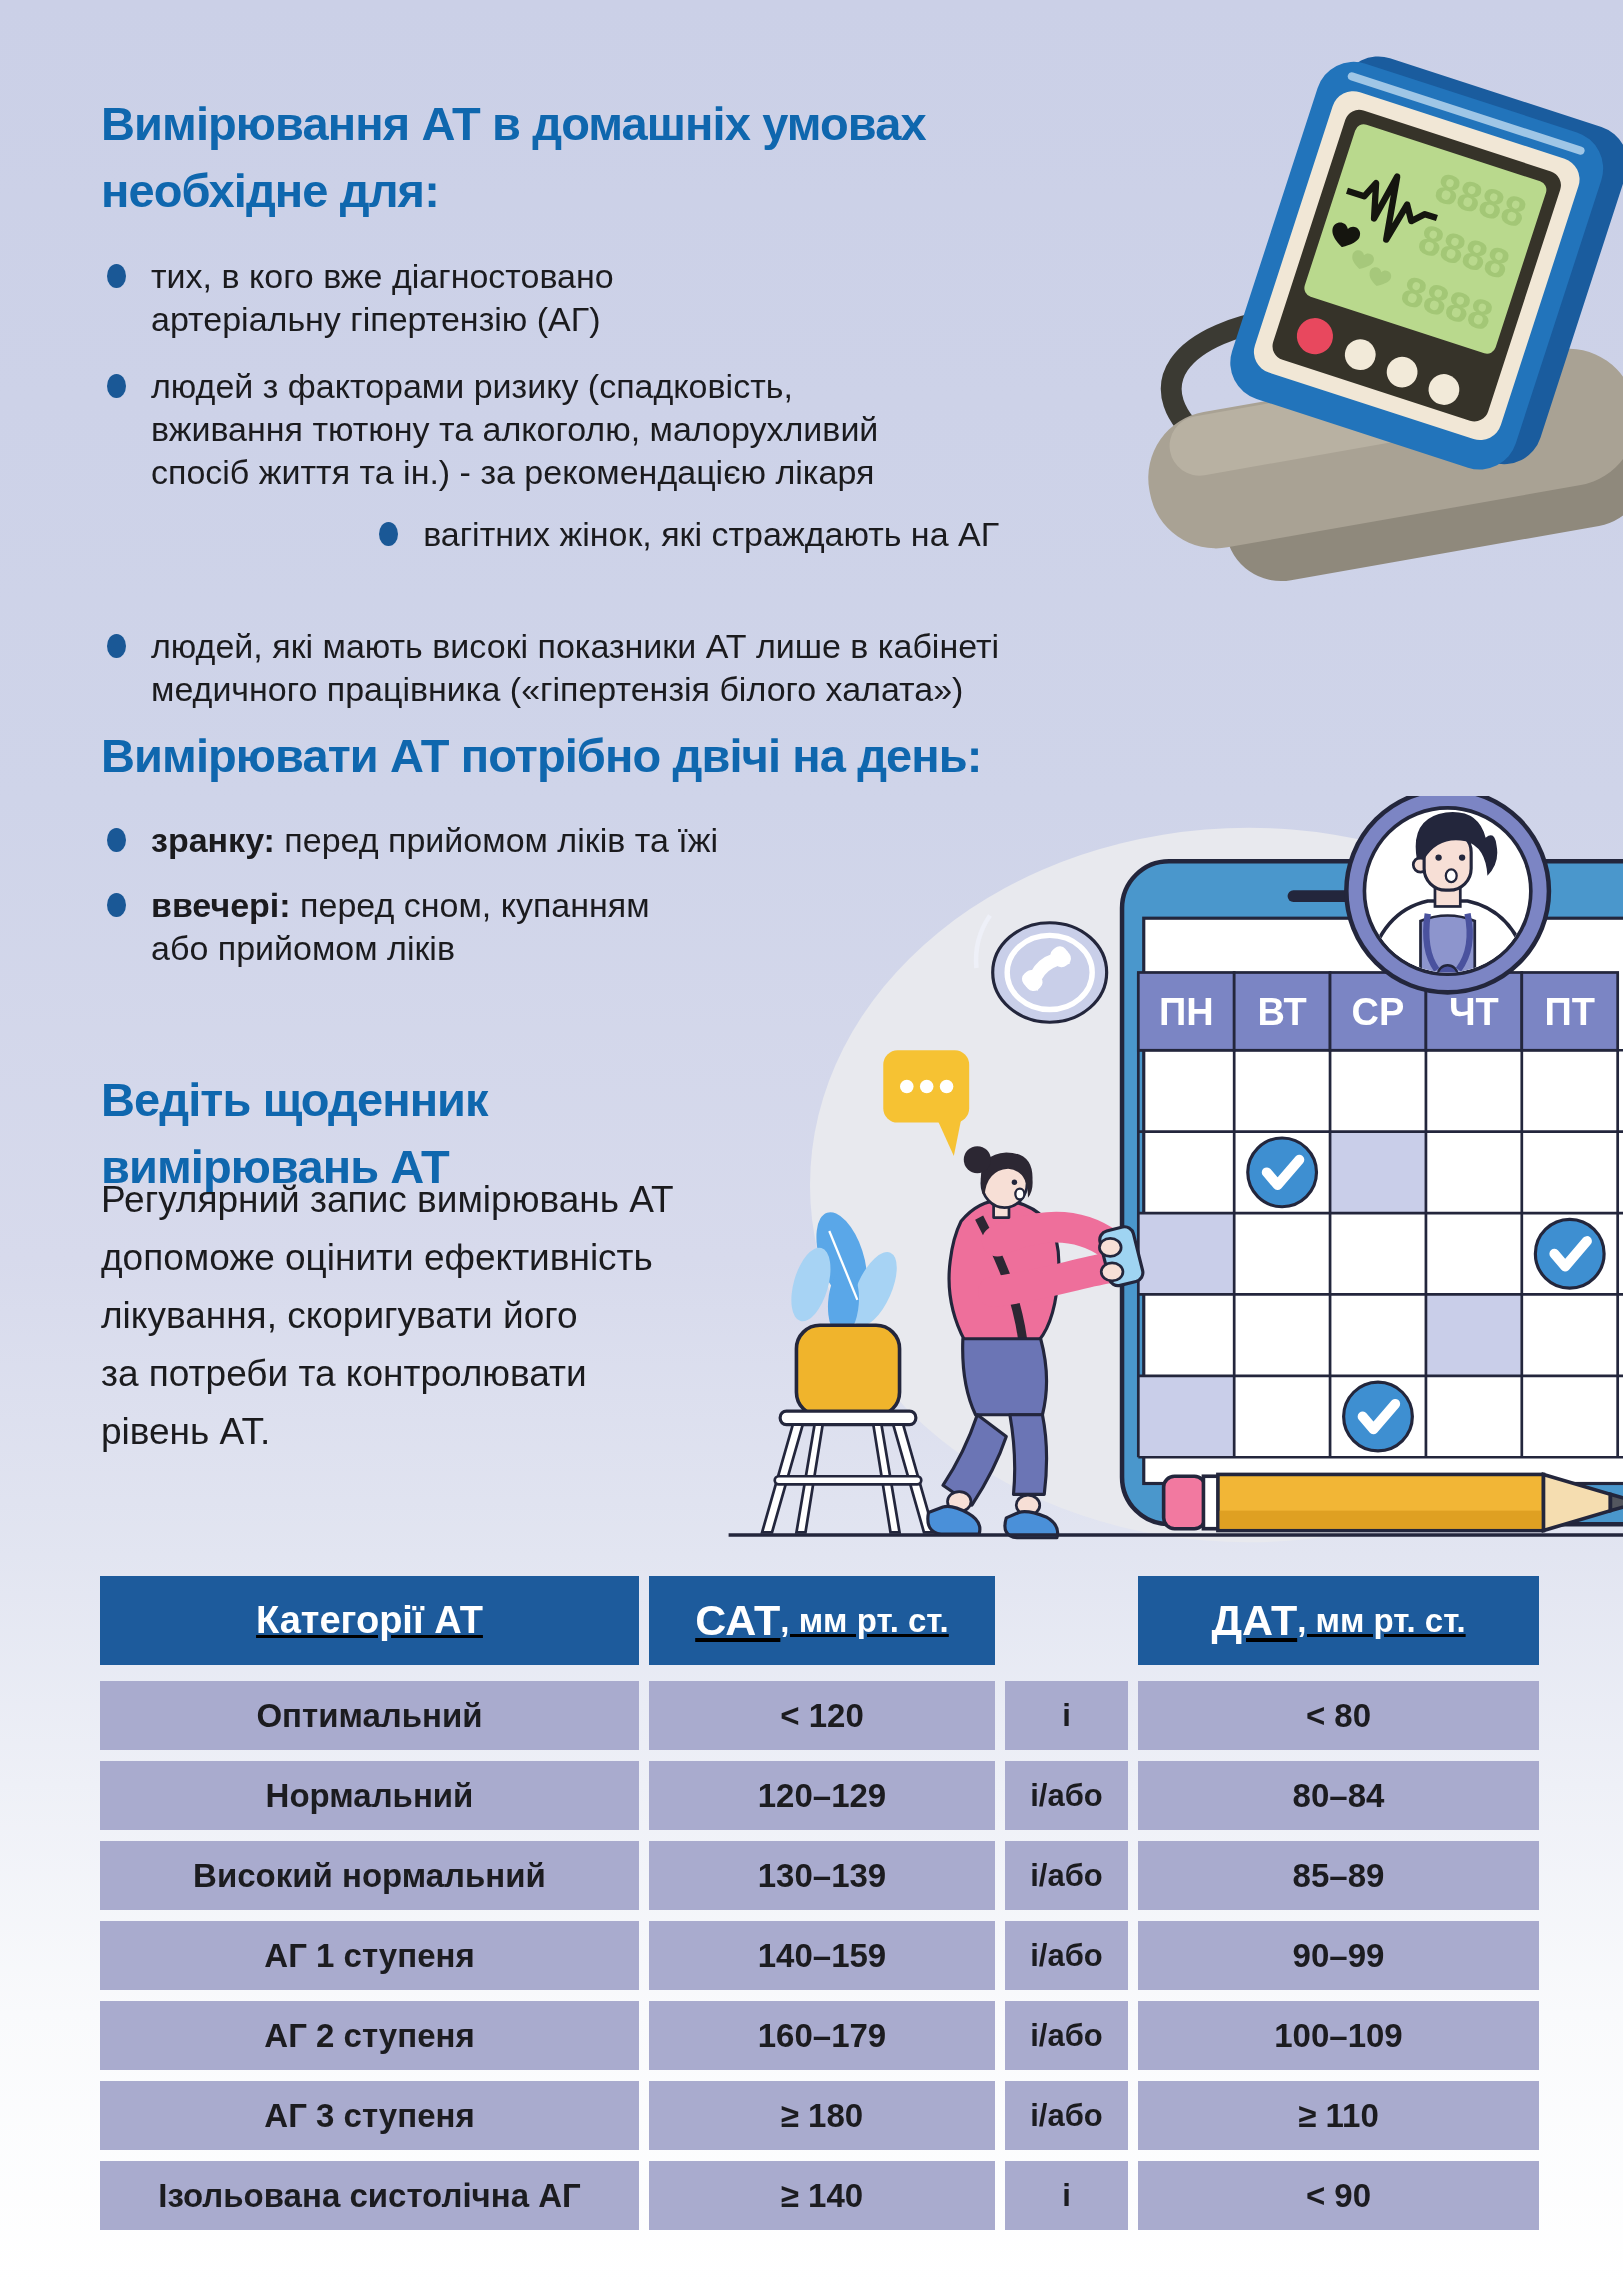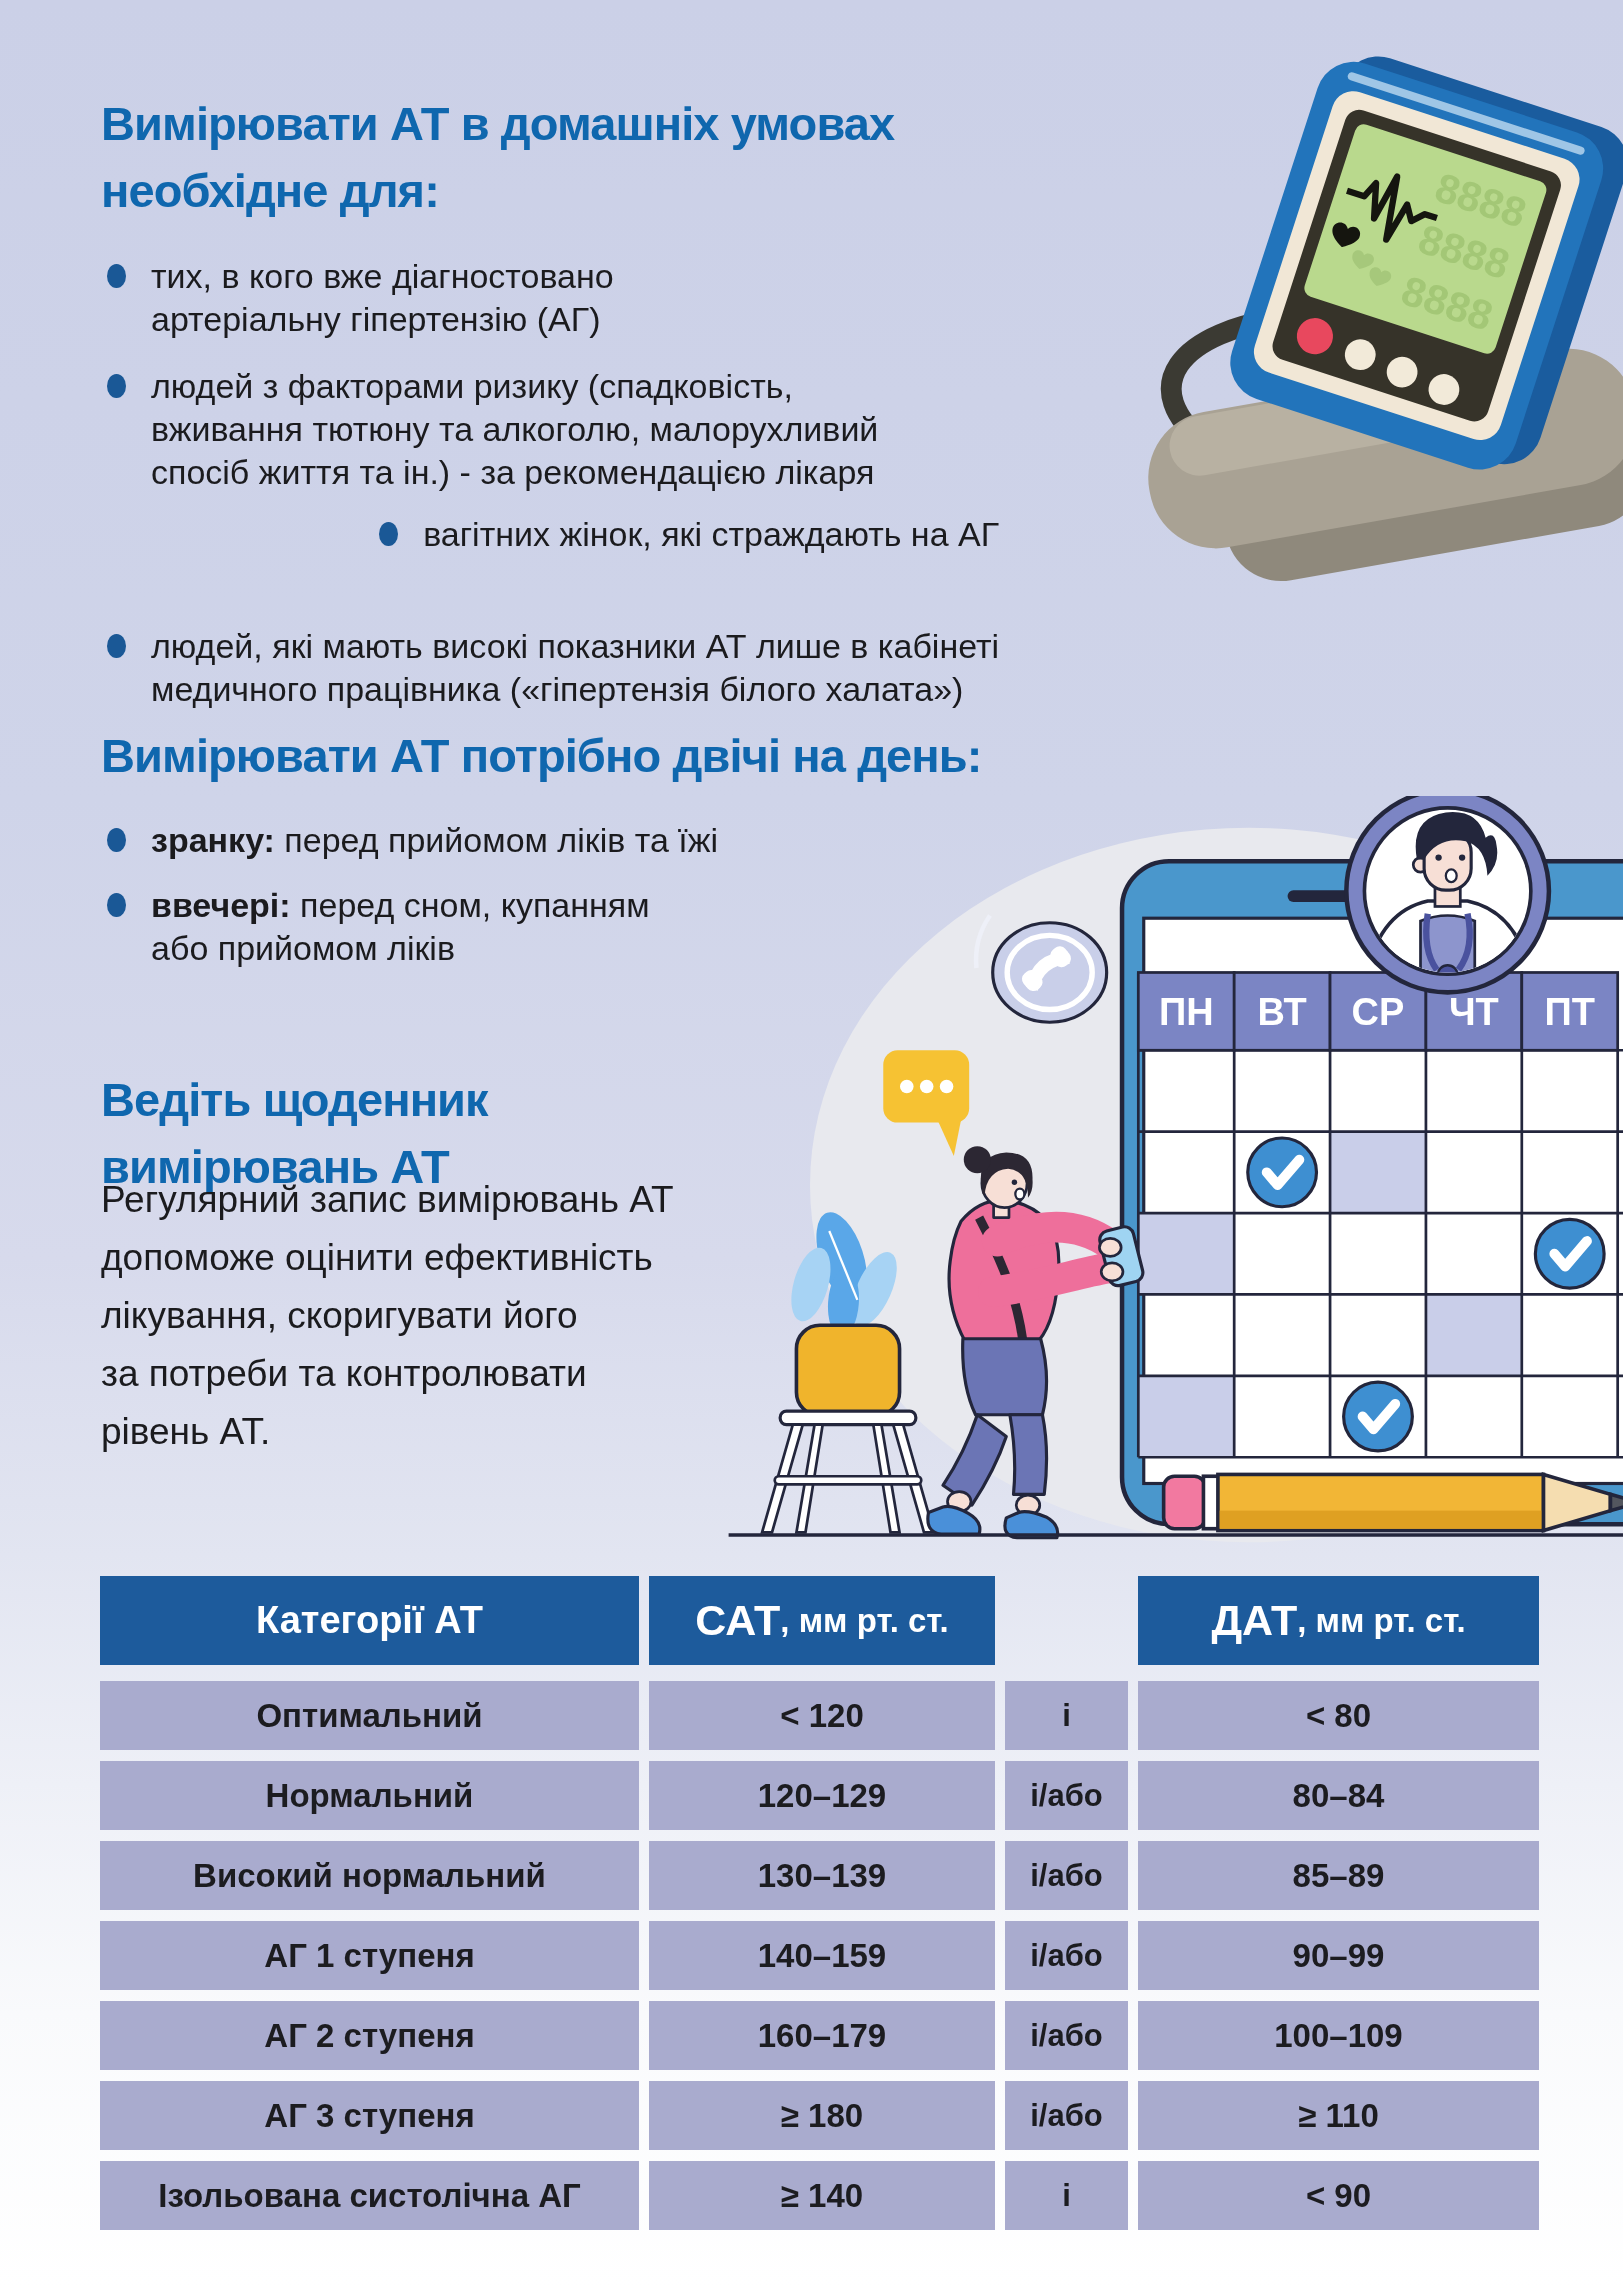--- a/index.html
+++ b/index.html
@@ -16,36 +16,36 @@
   .bullet-item{display:flex;align-items:flex-start;}
   .bullet-dot{flex:0 0 auto;width:19px;height:24.4px;border-radius:50%;background:#1a5896;margin:9px 25px 0 0;}
   .bullet-text{font-size:34px;line-height:43px;color:#1b1b1e;white-space:pre-line;}
   .lead{font-weight:bold;}
   .para{position:absolute;left:101px;font-size:37px;line-height:58px;color:#1b1b1e;white-space:pre-line;margin:0;}
   svg text{font-family:"Liberation Sans","DejaVu Sans",sans-serif;}
 
   
   .bp-table{position:absolute;left:100px;top:1576px;width:1438px;}
   .t-grid{display:grid;grid-template-columns:539px 346px 123px 401px;column-gap:10px;}
-  .t-head{margin-bottom:16.3px;}
+  .t-head{margin-bottom:16.3px;text-decoration:underline;}
   .th{background:#1d5b9c;color:#ffffff;font-weight:bold;font-size:38px;height:89px;
       display:flex;align-items:center;justify-content:center;}
   .th .big{font-size:43px;}
   .th .small{font-size:33px;}
   .t-row{margin-bottom:11px;}
   .td{background:#a9abce;color:#1c1c20;font-weight:bold;font-size:33px;height:69px;
       display:flex;align-items:center;justify-content:center;text-align:center;}
   .td.conj{font-size:31px;}
 </style>
 </head>
 <body>
 
 <div class="page">
 
-  <h1 class="blue-heading" style="top:90px;">Вимірювати АТ в домашніх умовах
+  <h1 class="blue-heading" style="top:90px;">Вимірювання АТ в домашніх умовах
 необхідне для:</h1>
 
   <ul class="bullet-list" style="top:255px;">
     <li class="bullet-item" style="margin-bottom:23.5px;">
       <span class="bullet-dot"></span>
       <span class="bullet-text">тих, в кого вже діагностовано
 артеріальну гіпертензію (АГ)</span>
     </li>
     <li class="bullet-item" style="margin-bottom:19px;">
       <span class="bullet-dot"></span>

